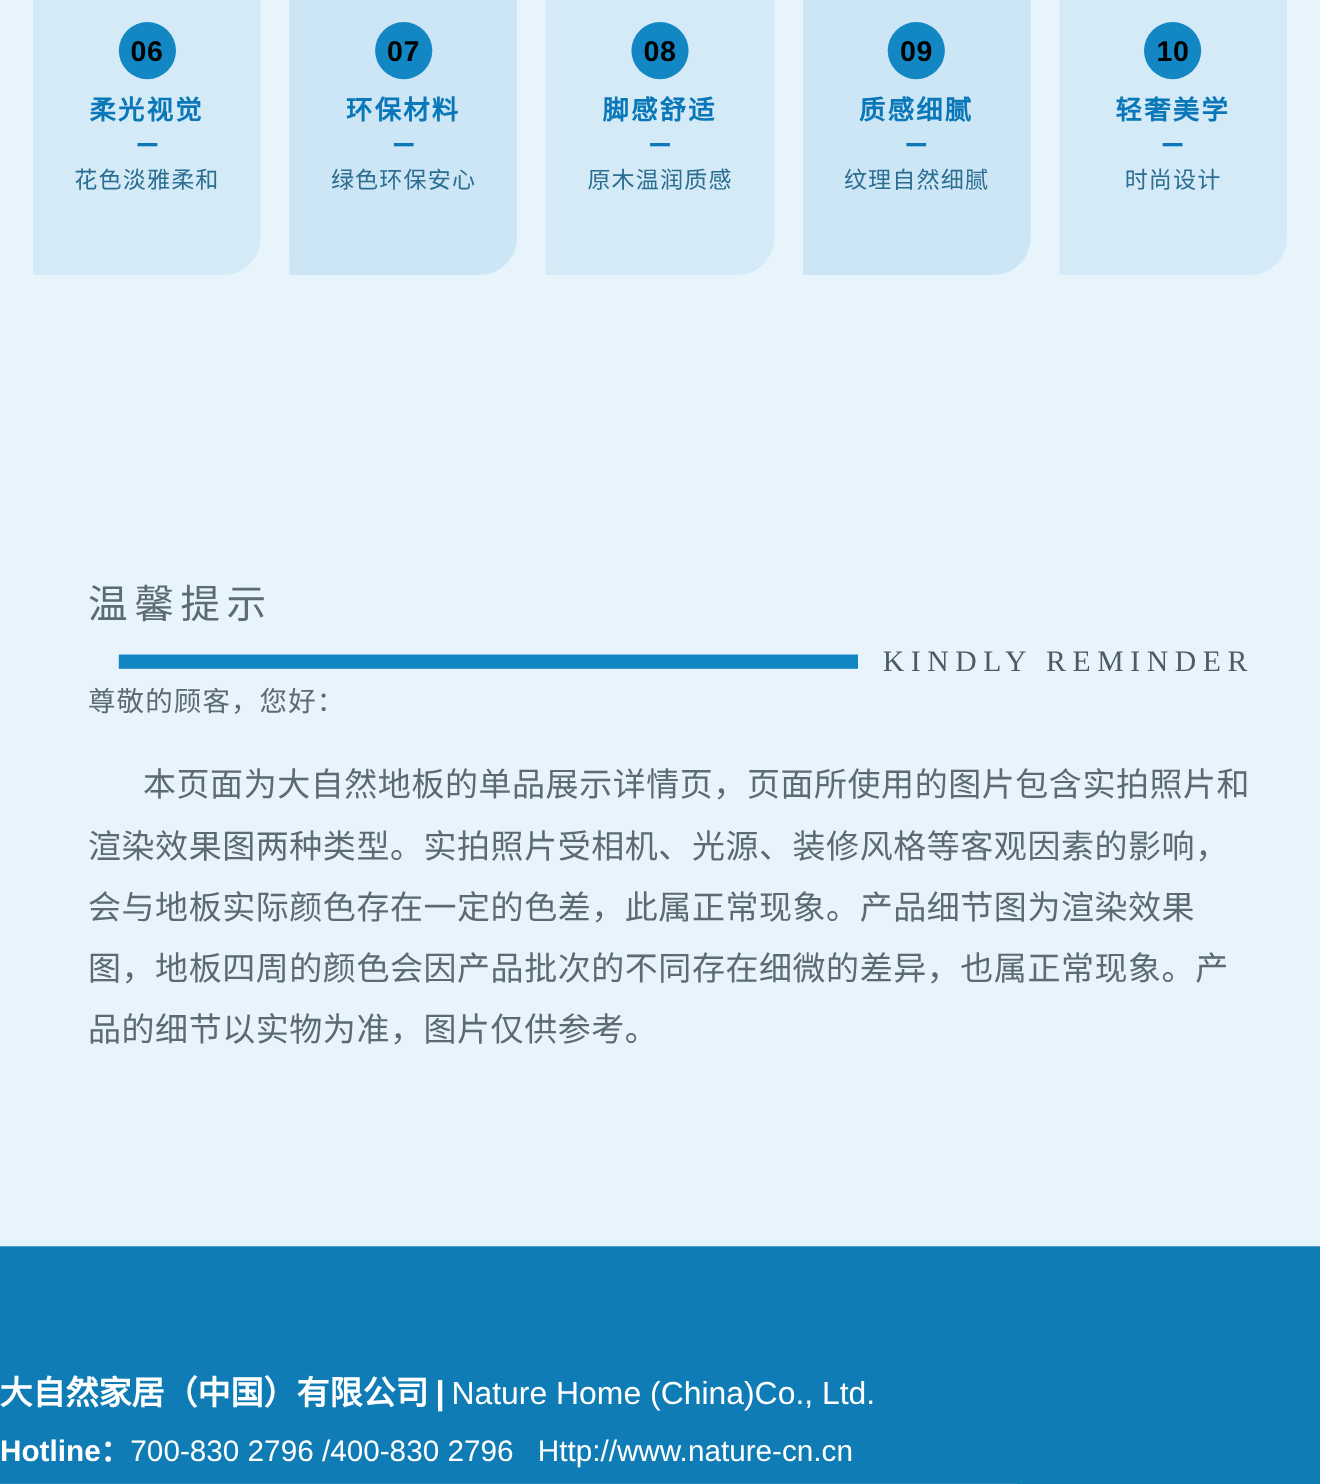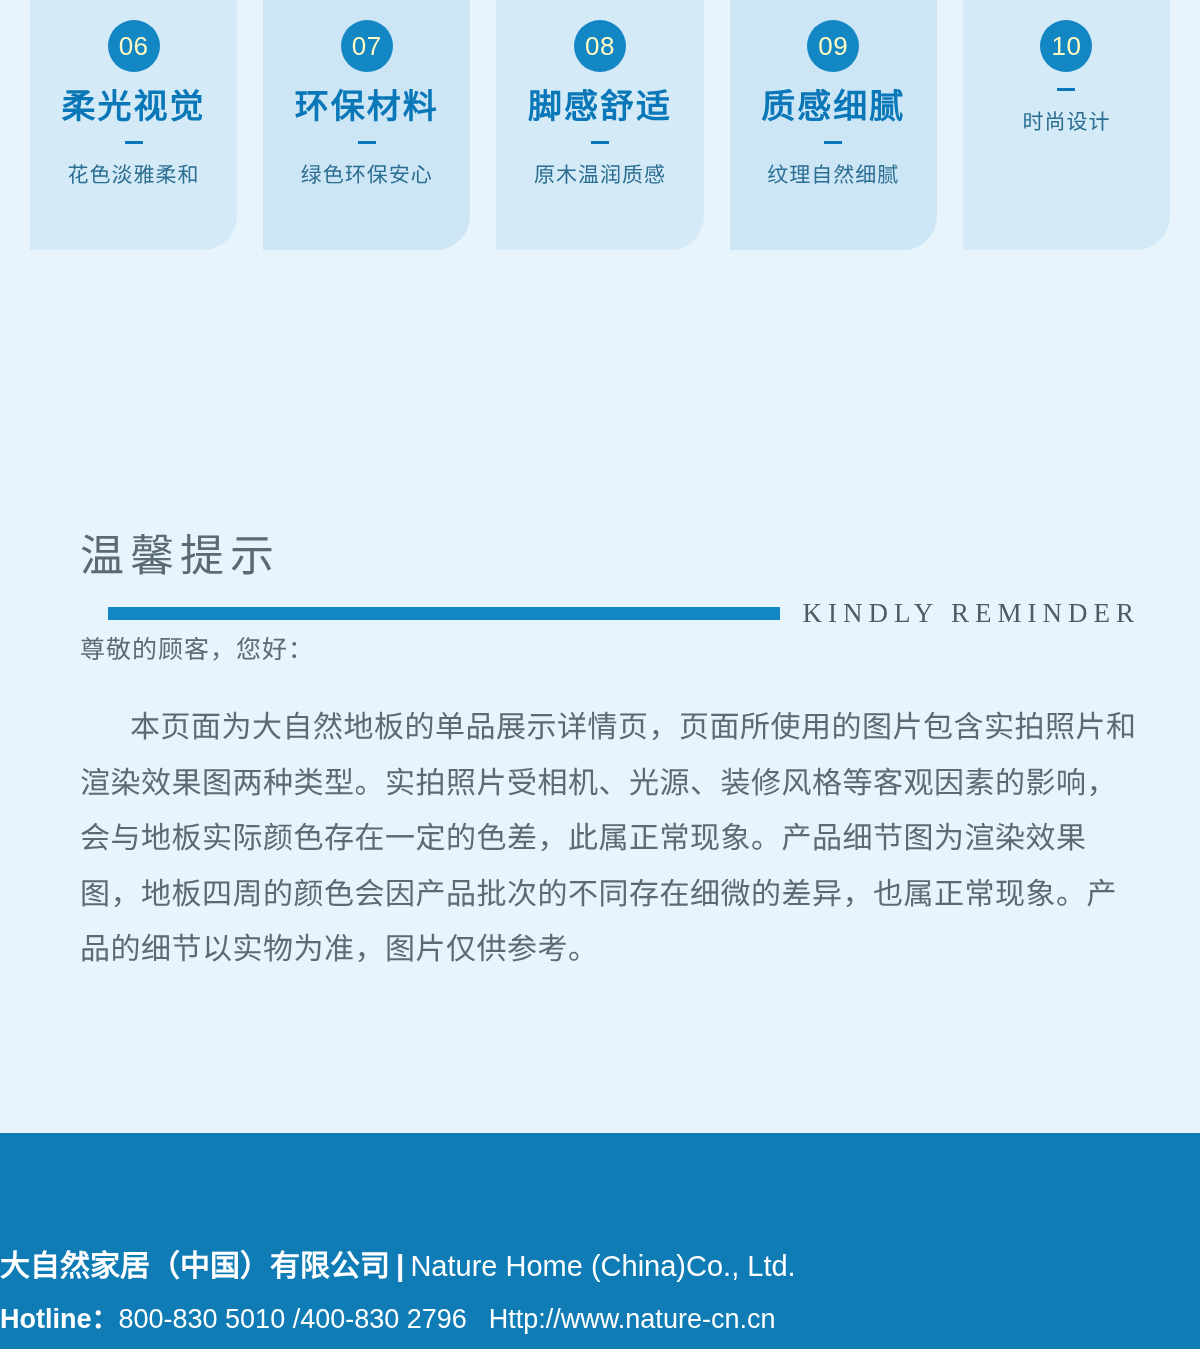--- a/index.html
+++ b/index.html
@@ -34,30 +34,30 @@
     padding-top: 20px;
   }
   .feature-card.alt {
     background: #cde6f5;
   }
   .badge {
     width: 52px;
     height: 52px;
     border-radius: 50%;
     background: #1287c4;
-    color: #fef9c3;
+    color: #000000;
     font-size: 26px;
-    font-weight: normal;
+    font-weight: bold;
     line-height: 52px;
     margin: 0 auto 16px auto;
     letter-spacing: 0.5px;
   }
   .feature-title {
     color: #0a78b8;
-    font-size: 34px;
+    font-size: 24px;
     font-weight: bold;
     letter-spacing: 2px;
     line-height: 1.1;
   }
   .feature-dash {
     width: 18px;
     height: 3px;
     background: #0a78b8;
     margin: 16px auto 14px auto;
   }
@@ -68,21 +68,21 @@
   }
 
   
   .reminder {
     position: absolute;
     left: 80px;
     top: 520px;
     width: 1060px;
   }
   .reminder-title {
-    font-size: 44px;
+    font-size: 36px;
     color: #5a6b72;
     letter-spacing: 6px;
     font-family: "Liberation Sans", sans-serif;
   }
   .reminder-rule-row {
     display: flex;
     align-items: center;
     margin-top: 14px;
     justify-content: flex-end;
   }
@@ -179,20 +179,21 @@
 
   <div class="feature-card alt">
     <div class="badge">09</div>
     <div class="feature-title">质感细腻</div>
     <div class="feature-dash"></div>
     <div class="feature-sub">纹理自然细腻</div>
   </div>
 
   <div class="feature-card">
     <div class="badge">10</div>
+    <div class="feature-title">轻奢美学</div>
     <div class="feature-dash"></div>
     <div class="feature-sub">时尚设计</div>
   </div>
 
 </div>
 
 <div class="reminder">
   <div class="reminder-title">温馨提示</div>
   <div class="reminder-rule-row">
     <div class="reminder-bar"></div>
@@ -201,16 +202,16 @@
   <div class="reminder-greeting">尊敬的顾客，您好：</div>
   <div class="reminder-body">本页面为大自然地板的单品展示详情页，页面所使用的图片包含实拍照片和渲染效果图两种类型。实拍照片受相机、光源、装修风格等客观因素的影响，会与地板实际颜色存在一定的色差，此属正常现象。产品细节图为渲染效果图，地板四周的颜色会因产品批次的不同存在细微的差异，也属正常现象。产品的细节以实物为准，图片仅供参考。</div>
 </div>
 
 <div class="footer">
   <div class="footer-inner">
     <div class="footer-company">
       <span>大自然家居（中国）有限公司</span><span class="sep">|</span><span class="en">Nature Home (China)Co., Ltd.</span>
     </div>
     <div class="footer-contact">
-      <span class="label">Hotline：</span><span>800-830 5010 /400-830 2796</span><span class="url">Http://www.nature-cn.cn</span>
+      <span class="label">Hotline：</span><span>700-830 2796 /400-830 2796</span><span class="url">Http://www.nature-cn.cn</span>
     </div>
   </div>
 </div>
 
 </body></html>

